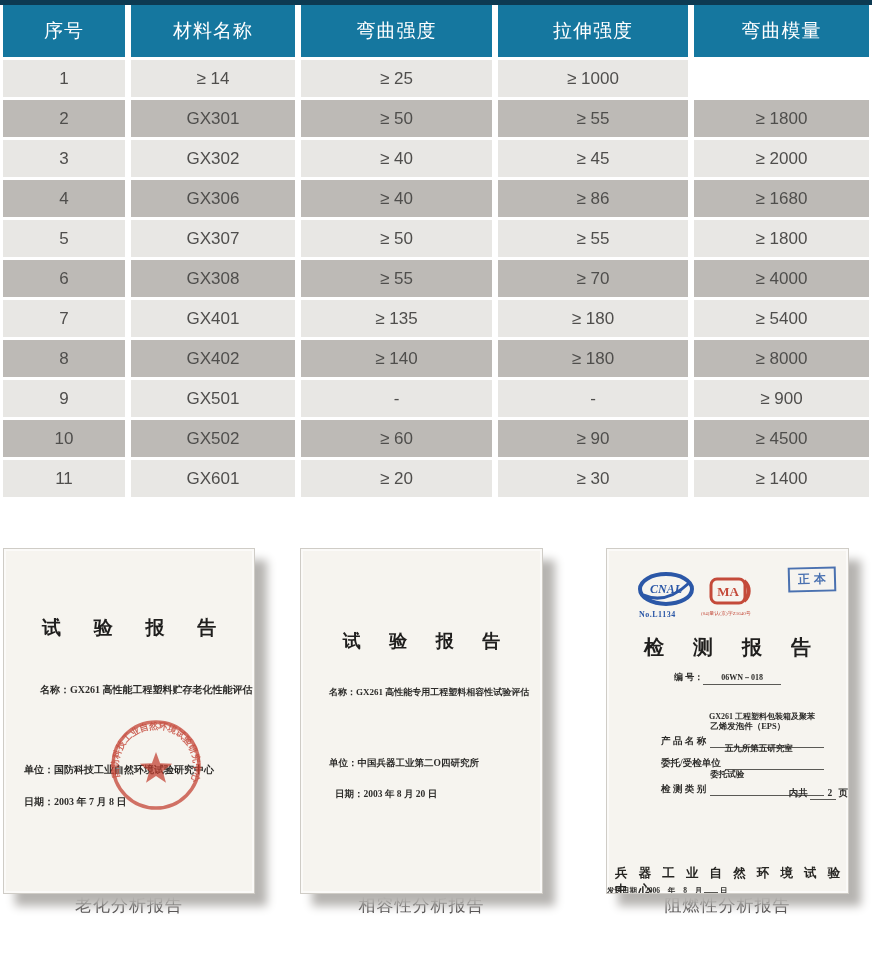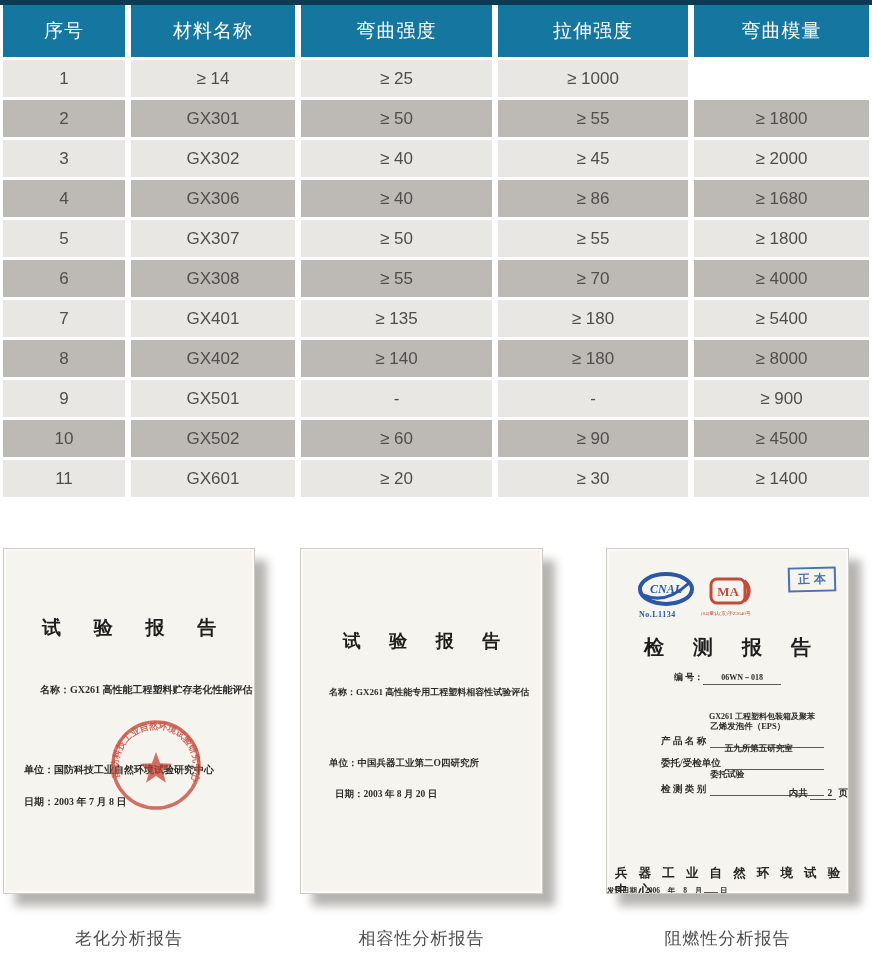--- a/index.html
+++ b/index.html
@@ -84,21 +84,21 @@
   .f1 { top:172px; } .f2 { top:194px; } .f3 { top:220px; }
   .field-val  { flex:1; border-bottom:1px solid #5a5955; text-align:left; font-size:8.5px; margin-left:4px; padding-bottom:14px; }
   .pages-row  { position:absolute; top:238px; left:0; right:0; text-align:right; font-size:9.5px; font-weight:bold; }
   .pages-val  { display:inline-block; border-bottom:1px solid #5a5955; min-width:26px; padding:0 4px 1px; }
   .org-line   { position:absolute; top:316px; left:8px; right:0; text-align:left; font-size:12.5px; font-weight:bold; letter-spacing:4px; color:#262522; }
   .issue-row  { position:absolute; top:337px; left:0; right:0; font-size:7.5px; font-weight:bold; }
   .u          { display:inline-block; border-bottom:1px solid #5a5955; padding:0 6px 1px; }
   .u.blank    { min-width:14px; }
 
   figcaption {
-    margin-top:33px; text-align:center;
+    text-align:center;
     font-size:17px; color:#4c4a4a; letter-spacing:1px;
   }
 </style>
 </head>
 <body>
 
 <div class="spec-table">
   <div class="topbar"></div>
   <div class="hdr-row">
 

